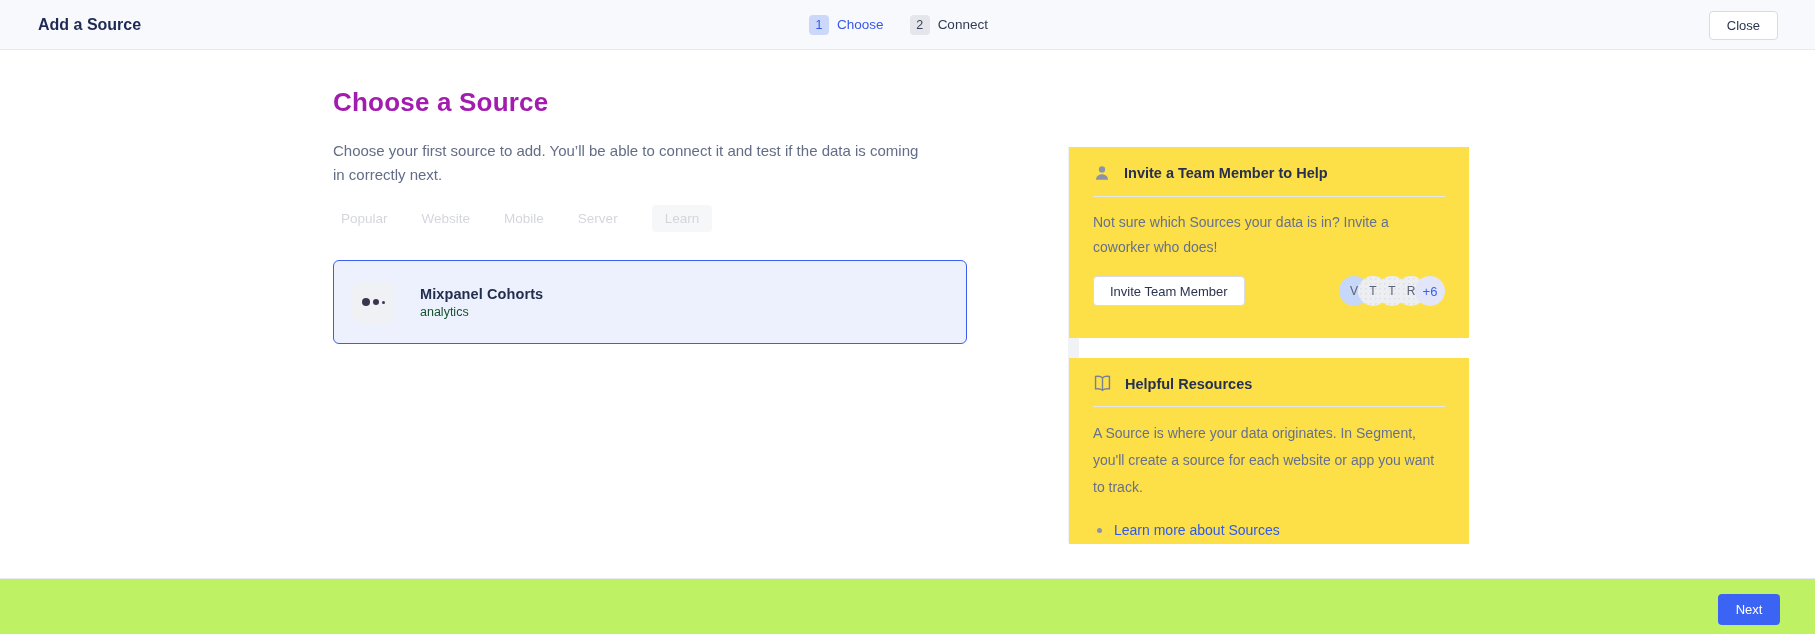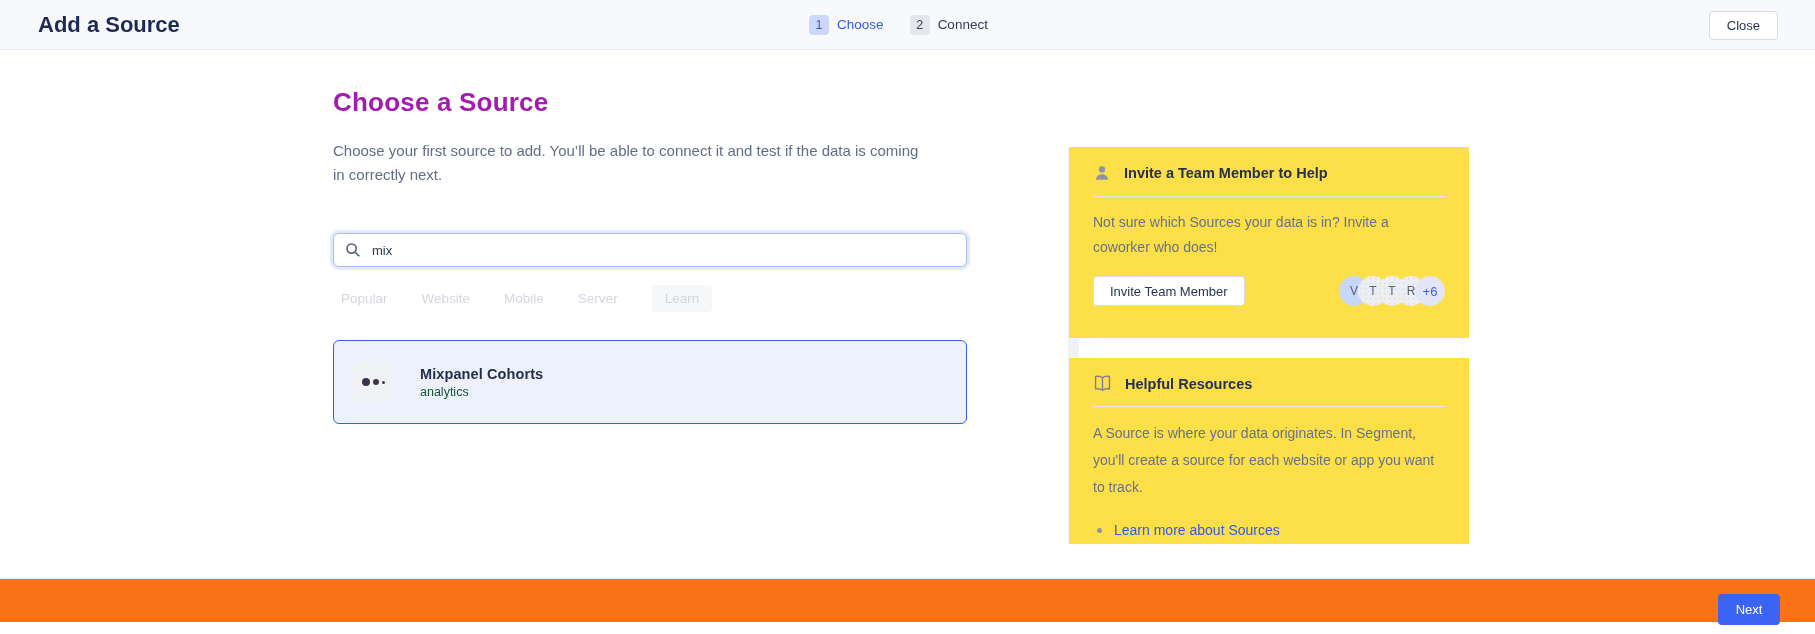--- a/index.html
+++ b/index.html
@@ -3,21 +3,21 @@
 <meta charset="utf-8">
 <style>
   * { margin:0; padding:0; box-sizing:border-box; }
   html,body { width:1815px; height:634px; overflow:hidden; background:#ffffff;
               font-family:"Liberation Sans", sans-serif; }
 
   
   .topbar { position:absolute; left:0; top:0; width:1815px; height:50px;
             background:#f8f9fc; border-bottom:1px solid #e7e9f0;
             display:flex; align-items:center; }
-  .topbar-title { position:absolute; left:38px; font-size:22px; font-weight:bold; color:#1e2a55; }
+  .topbar-title { position:absolute; left:38px; font-size:16px; font-weight:bold; color:#1e2a55; }
   .stepper { position:absolute; left:0; right:0; margin:auto; width:max-content;
              display:flex; align-items:center; gap:8px; }
   .step-num { width:20px; height:20px; border-radius:4px; background:#e4e6eb; color:#3a415a;
               font-size:12.5px; display:flex; align-items:center; justify-content:center; }
   .step-num.active { background:#ccd8fa; color:#3558e8; }
   .step-label { font-size:13.5px; color:#333b54; margin-right:18px; cursor:pointer; }
   .step-label.active { color:#3558e8; }
   .close-btn { position:absolute; right:37px; top:11px; height:29px; padding:0 17px;
                background:#ffffff; border:1px solid #d8dbe4; border-radius:4px;
                font-size:13px; color:#2b3350; font-family:inherit; cursor:pointer; }
@@ -76,22 +76,22 @@
   .av-blue { background:#c7d7f9; }
   .av-gray { background:#eceef2;
              background-image:radial-gradient(#dfe2ea 1px, transparent 1px); background-size:5px 5px; }
   .av-more { background:#e2e6f8; color:#3a5ff2; font-size:13px; }
 
   .link-row { display:flex; align-items:center; gap:12px; padding:21px 24px 0 28px; }
   .bullet { width:5px; height:5px; border-radius:50%; background:#8d94a8; flex:none; }
   .side-link { font-size:14px; color:#2e5af0; text-decoration:none; cursor:pointer; }
 
   
-  .footer { position:absolute; left:0; top:578px; width:1815px; height:44px;
-            background:#f97316; border-top:1px solid #e8eaf0; }
+  .footer { position:absolute; left:0; top:578px; width:1815px; height:56px;
+            background:#bef264; border-top:1px solid #e8eaf0; }
   .next-btn { position:absolute; right:35px; top:15px; width:62px; height:31px;
               background:#3c64f4; color:#ffffff; border:none; border-radius:4px;
               font-size:13px; font-family:inherit; cursor:pointer; }
 </style>
 </head>
 <body>
 
 <header class="topbar">
   <div class="topbar-title">Add a Source</div>
   <div class="stepper">
@@ -100,27 +100,20 @@
     <span class="step-num">2</span>
     <span class="step-label">Connect</span>
   </div>
   <button class="close-btn">Close</button>
 </header>
 
 <main class="main-col">
   <h1 class="page-heading">Choose a Source</h1>
   <p class="page-desc">Choose your first source to add. You’ll be able to connect it and test if the data is coming in correctly next.</p>
 
-  <div class="search-wrap">
-    <svg class="search-icon" viewBox="0 0 16 16" fill="none" stroke="#555d73" stroke-width="1.6">
-      <circle cx="6.6" cy="6.6" r="4.6"></circle>
-        <line x1="10.2" y1="10.2" x2="14.3" y2="14.3"></line>
-    </svg>
-    <input class="search-input" type="text" value="mix" style="">
-  </div>
 
   <div class="tabs-row">
     <span class="tab">Popular</span>
     <span class="tab">Website</span>
     <span class="tab">Mobile</span>
     <span class="tab">Server</span>
     <span class="tab selected">Learn</span>
   </div>
 
   <div class="source-card">

